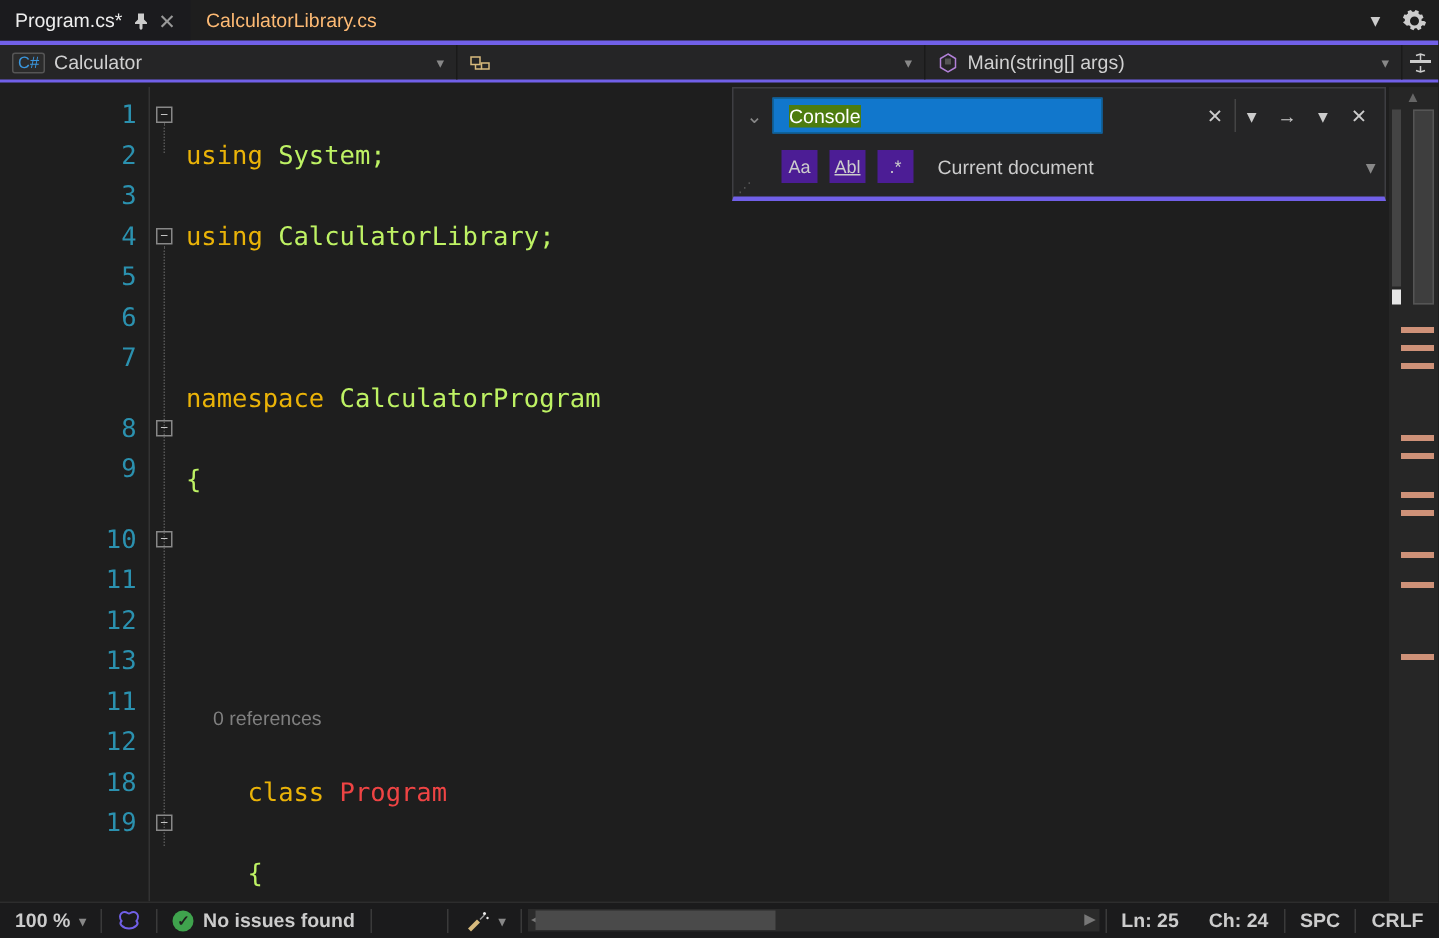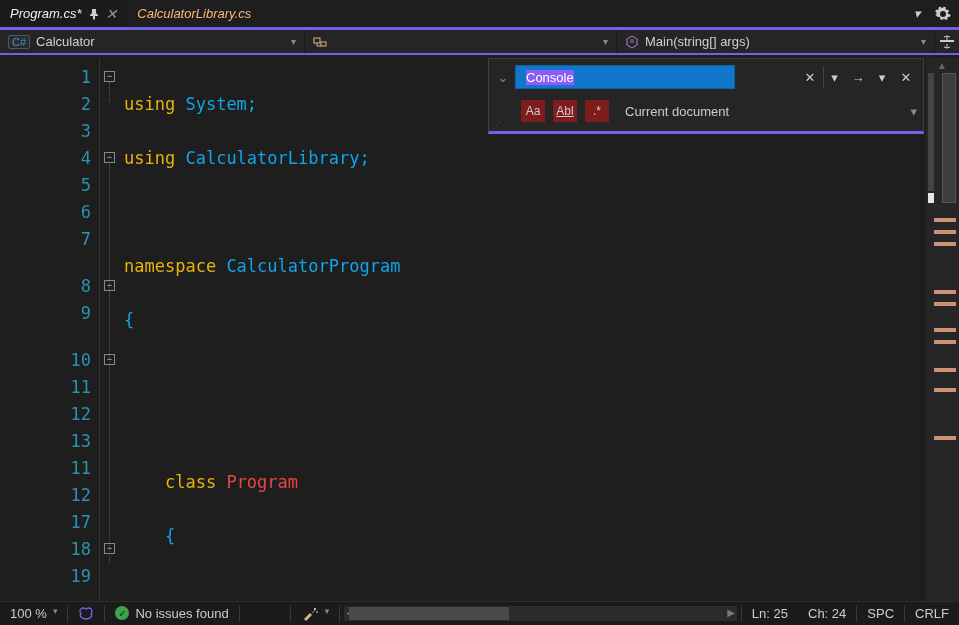--- a/index.html
+++ b/index.html
@@ -13,21 +13,20 @@
     overflow: hidden;
     position: relative;
   }
   
   .tab-bar {
     height: 30px;
     background: #1e1e1e;
     display: flex;
     align-items: stretch;
     border-bottom: 3px solid #7160e8;
-    font-style: italic;
   }
   .tab {
     display: flex;
     align-items: center;
     padding: 0 10px;
     color: #fdba74;
     gap: 6px;
     cursor: pointer;
   }
   .tab.active {
@@ -117,21 +116,21 @@
     font-family: Consolas, monospace;
     font-size: 17px;
     line-height: 27px;
     padding-top: 6px;
     white-space: pre;
     color: #dcdcdc;
     position: relative;
   }
   .kw { color: #eab308; }
   .type { color: #ef4444; }
-  .punct { color: #0ea5e9; }
+  .punct { color: #bef264; }
   .codelens { color: #808080; font-size: 13px; font-family: "Segoe UI",sans-serif; line-height: 20px; }
   
   .find-panel {
     position: absolute;
     top: 58px;
     right: 35px;
     width: 436px;
     background: #252526;
     border: 1px solid #3e3e42;
     border-bottom: 3px solid #7160e8;
@@ -168,21 +167,21 @@
     align-items:center;
     height: 36px;
     gap: 8px;
     padding: 0 6px 4px 32px;
     color:#ccc;
   }
   .find-opt {
     width: 24px; height:22px;
     display:flex; align-items:center; justify-content:center;
     color:#ccc;
-    background:#7f1d1d;
+    background:#4c1d95;
     font-size:12px;
     cursor:pointer;
   }
   .find-scope {
     margin-left: 8px;
     flex:1;
   }
   .find-grip {
     position:absolute; left:3px; bottom:1px;
     color:#555; font-size:9px;
@@ -202,21 +201,21 @@
     position: absolute;
     bottom: 0; left:0; right:0;
     height: 24px;
     background: #1b1b1c;
     display:flex;
     align-items:center;
     color:#ccc;
     font-size:13px;
     border-top: 1px solid #2d2d2d;
   }
-  .status .seg { padding: 0 10px; display:flex; gap:6px;}
+  .status .seg { padding: 0 10px; display:flex; align-items:center; gap:6px;font-weight:bold;}
   .status .sep { width:1px; height:16px; background:#3a3a3a;}
   .ok-dot {
     width:14px; height:14px; border-radius:50%;
     background:#3fa34d;
     color:#1e1e1e;
     font-size:10px;
     display:flex; align-items:center; justify-content:center;
   }
   .hscroll {
     flex:1;
@@ -301,62 +300,62 @@
     <div>6</div>
     <div>7</div>
     <div style="margin-top:20px">8</div>
     <div>9</div>
     <div style="margin-top:20px">10</div>
     <div>11</div>
     <div>12</div>
     <div>13</div>
     <div>11</div>
     <div>12</div>
-    <div>17</div>
     <div>18</div>
     <div>19</div>
   </div>
   <div class="fold-col">
     <div class="fold-box" style="top:13px">−</div>
     <div class="fold-line" style="top:24px; height:20px;"></div>
     <div class="fold-box" style="top:94px">−</div>
     <div class="fold-line" style="top:106px; height:400px;"></div>
     <div class="fold-box" style="top:222px">−</div>
     <div class="fold-box" style="top:296px">−</div>
     <div class="fold-box" style="top:485px">−</div>
   </div>
   <div class="code">
 <div><span class="kw">using</span> <span class="punct">System</span><span class="punct">;</span></div>
 <div><span class="kw">using</span> <span class="punct">CalculatorLibrary</span><span class="punct">;</span></div>
 <div> </div>
 <div><span class="kw">namespace</span> <span class="punct">CalculatorProgram</span></div>
 <div><span class="punct">{</span></div>
 <div> </div>
 <div> </div>
+<div class="codelens">     <span>0 references</span></div>
 <div>    <span class="kw">class</span> <span class="type">Program</span></div>
 <div>    <span class="punct">{</span></div>
 <div class="codelens">         </div>
 
 
 
 
 
 
 
 
 
 
   </div>
 </div>
 
 <div class="find-panel">
   <div class="find-row1">
     <span class="find-expand">⌄</span>
     <div class="find-input">
-      <span style="background:#8b5cf6">Console</span>
+      <span style="background:#4d7c0f">Console</span>
     </div>
     <div class="btns">
       <div class="find-btn">✕</div>
       <div class="find-btn" style="border-left:1px solid #444">▾</div>
       <div class="find-btn">→</div>
       <div class="find-btn">▾</div>
       <div class="find-btn">✕</div>
     </div>
   </div>
   <div class="find-row2">

